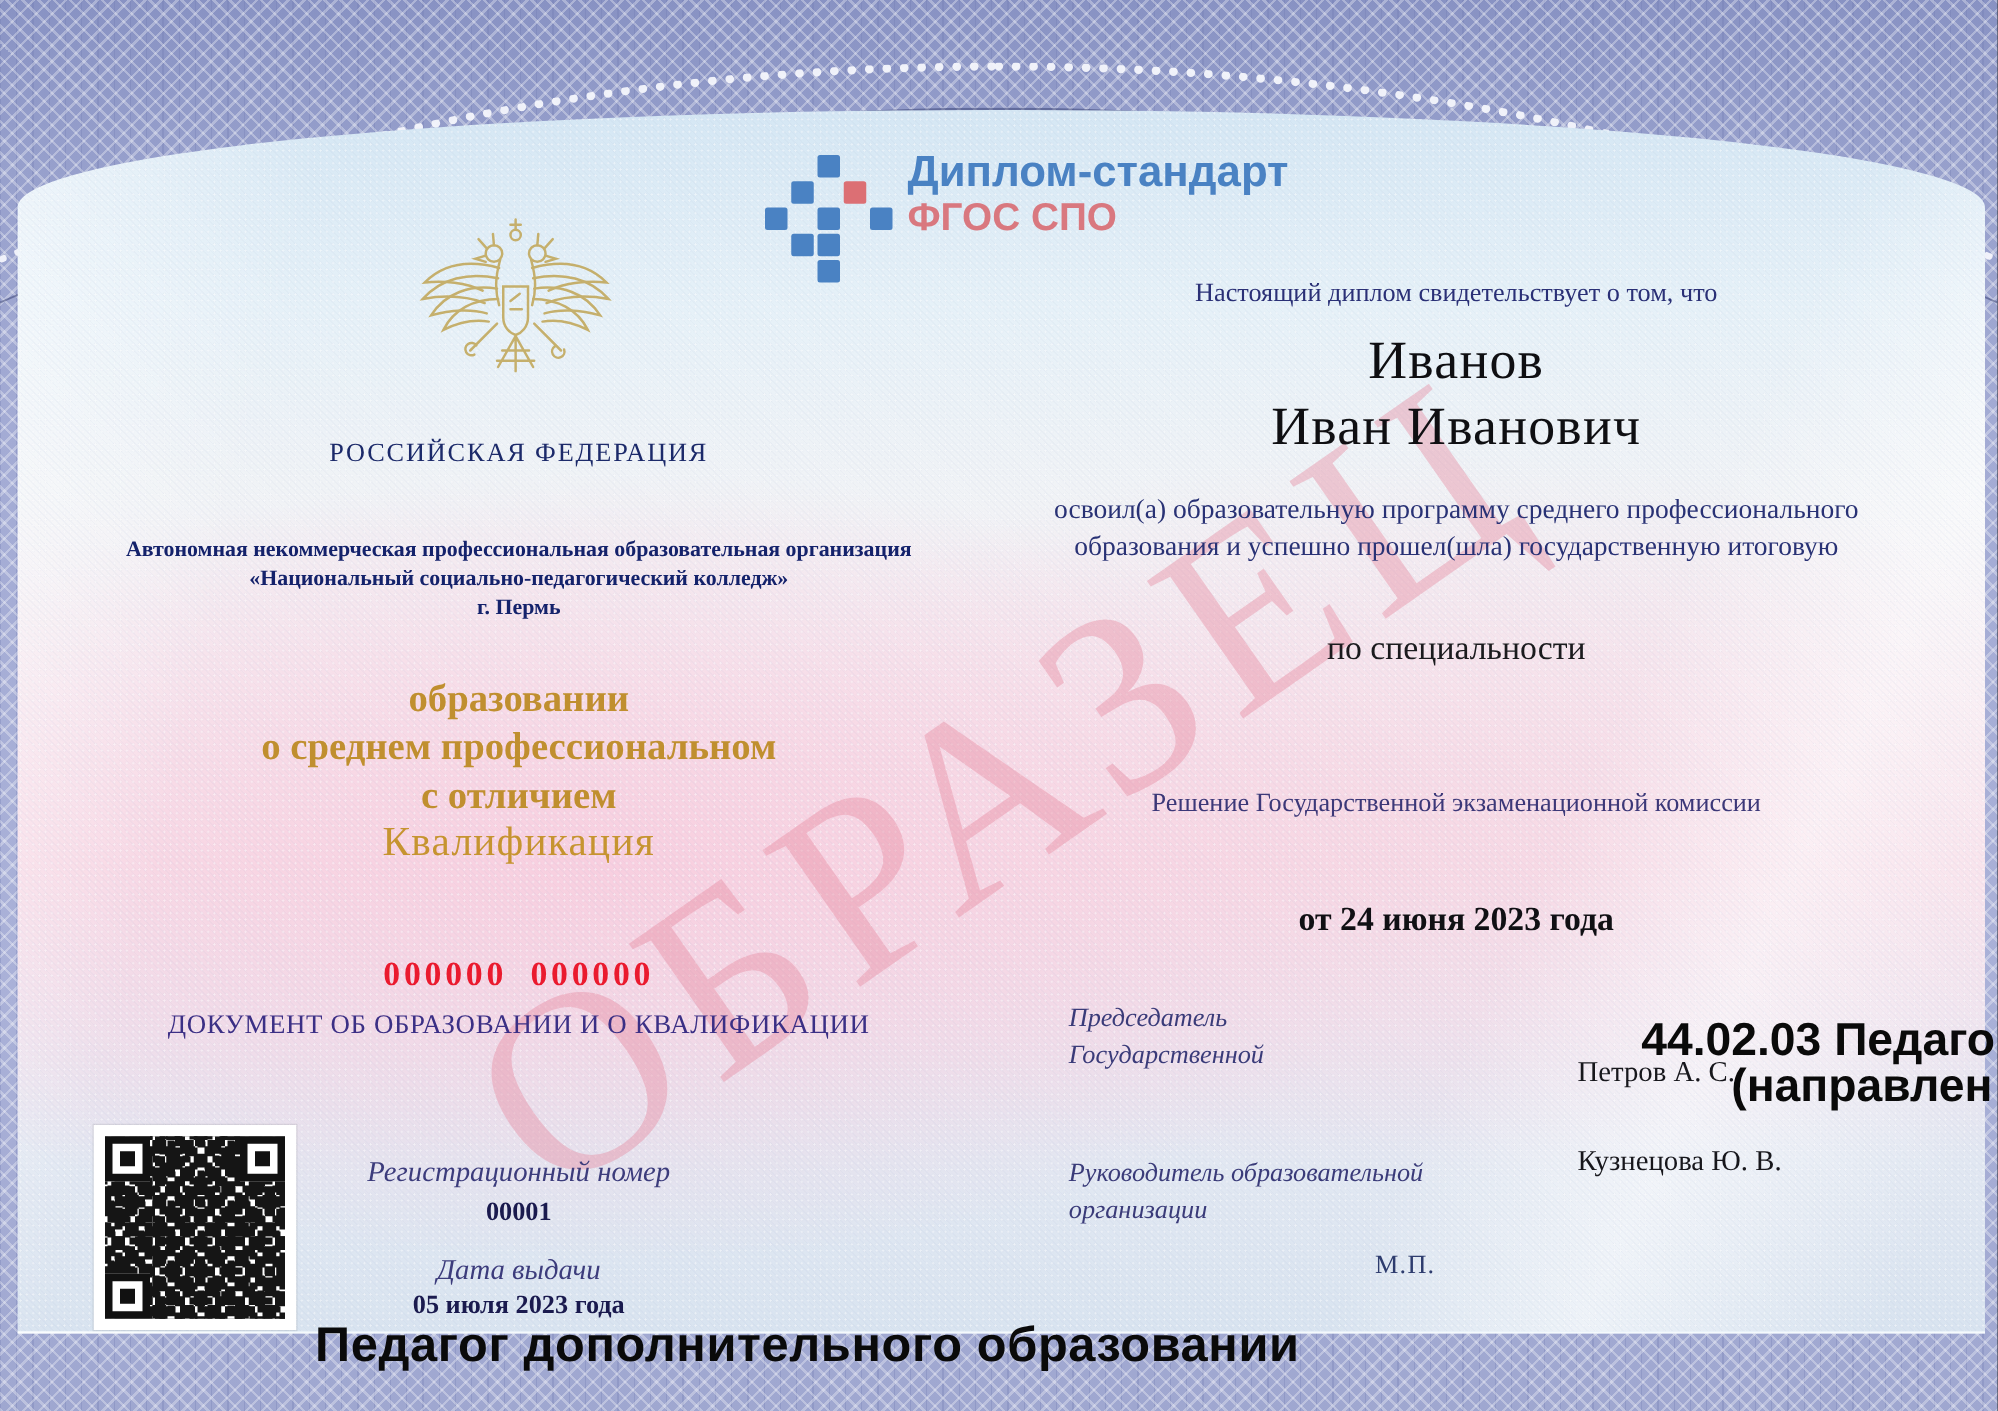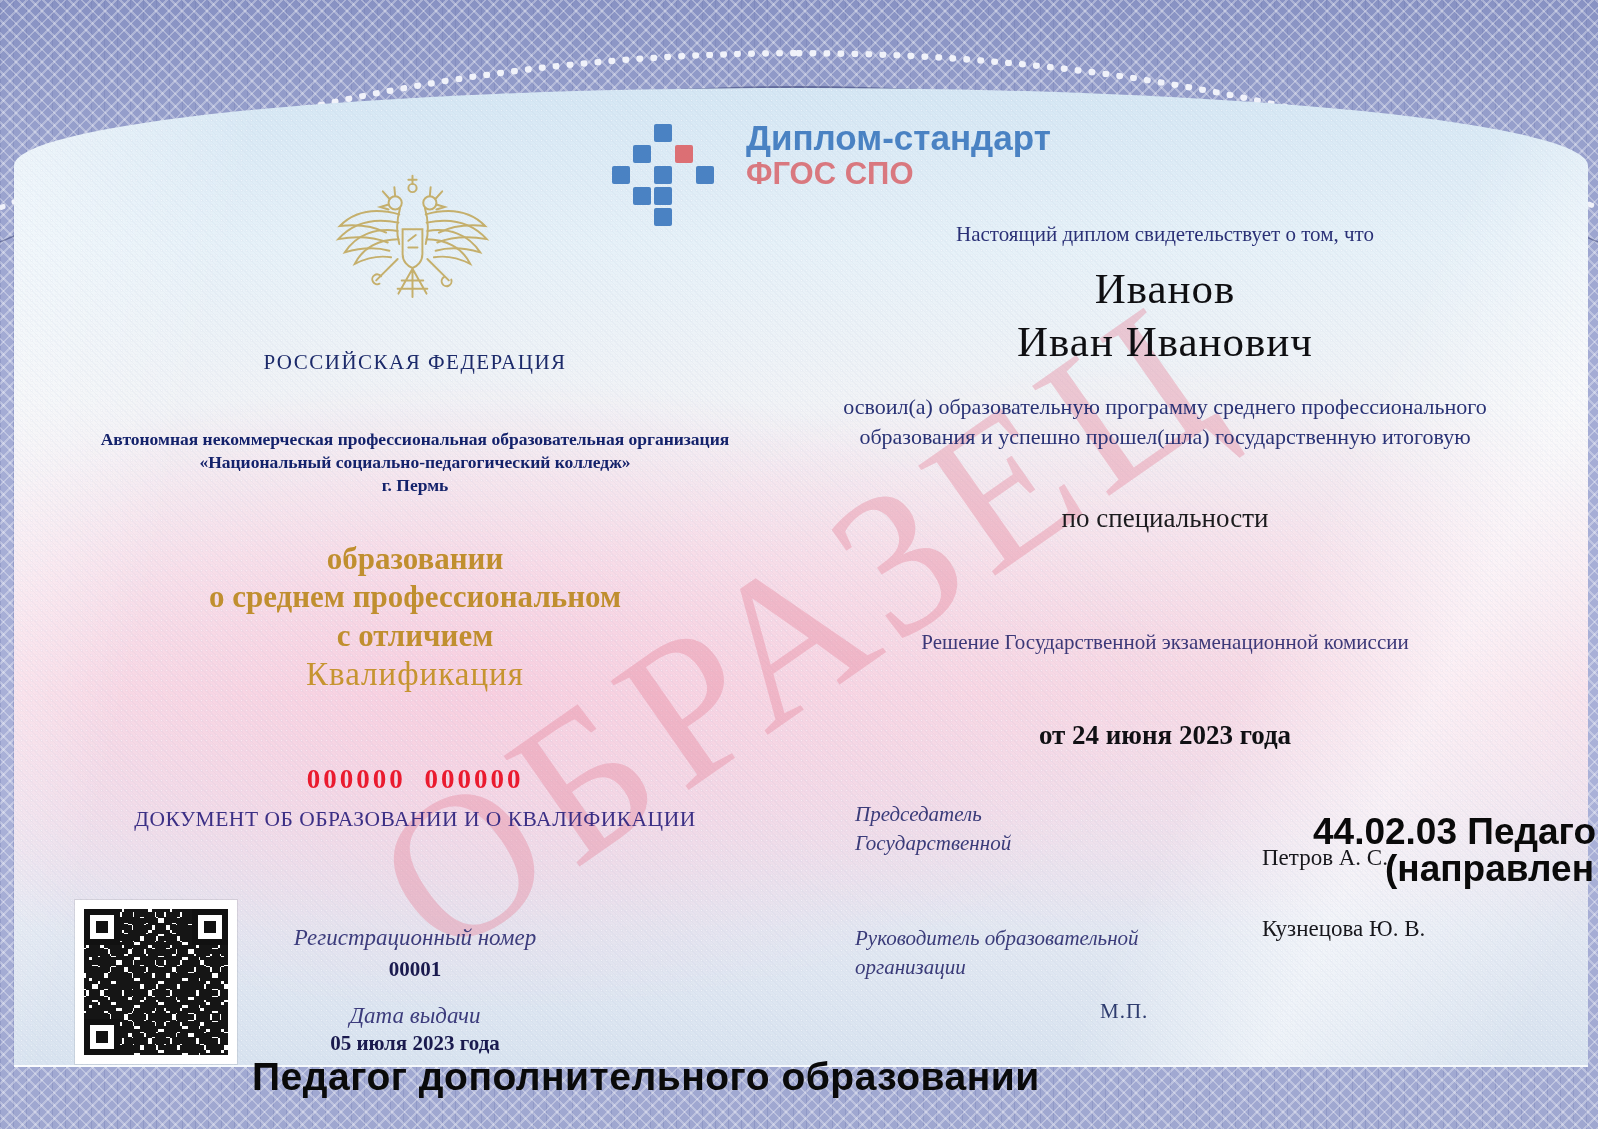--- a/index.html
+++ b/index.html
@@ -39,21 +39,21 @@
   .z1 { z-index:1; } .z2 { z-index:2; } .z3 { z-index:3; }
 
   
   .watermark {
     left:800px; top:628px; transform:translate(-50%,-50%) rotate(-35deg);
     font-size:205px; letter-spacing:14px; white-space:nowrap;
     color:rgba(231,136,158,0.40); font-family:"Liberation Serif",serif; font-weight:500;
   }
 
   
-  .logo { left:612px; top:120px; display:flex; gap:32px; align-items:flex-start; }
+  .logo { left:612px; top:120px; display:flex; gap:12px; align-items:flex-start; }
   .logo-grid { display:grid; grid-template-columns:repeat(5,18px); grid-template-rows:repeat(5,18px); gap:3px; margin-top:4px; }
   .cell { width:18px; height:18px; }
   .cb { background:#4a82c3; border-radius:2px; }
   .cr { background:#dc6f74; border-radius:2px; }
   .ce { background:transparent; }
   .logo-title { font-family:"Liberation Sans",sans-serif; font-weight:bold; font-size:35px; color:#4a82c3; line-height:1.05; }
   .logo-sub   { font-family:"Liberation Sans",sans-serif; font-weight:bold; font-size:31px; color:#d9787f; line-height:1.1; }
 
   
   .lcol { left:35px; width:760px; text-align:center; }

